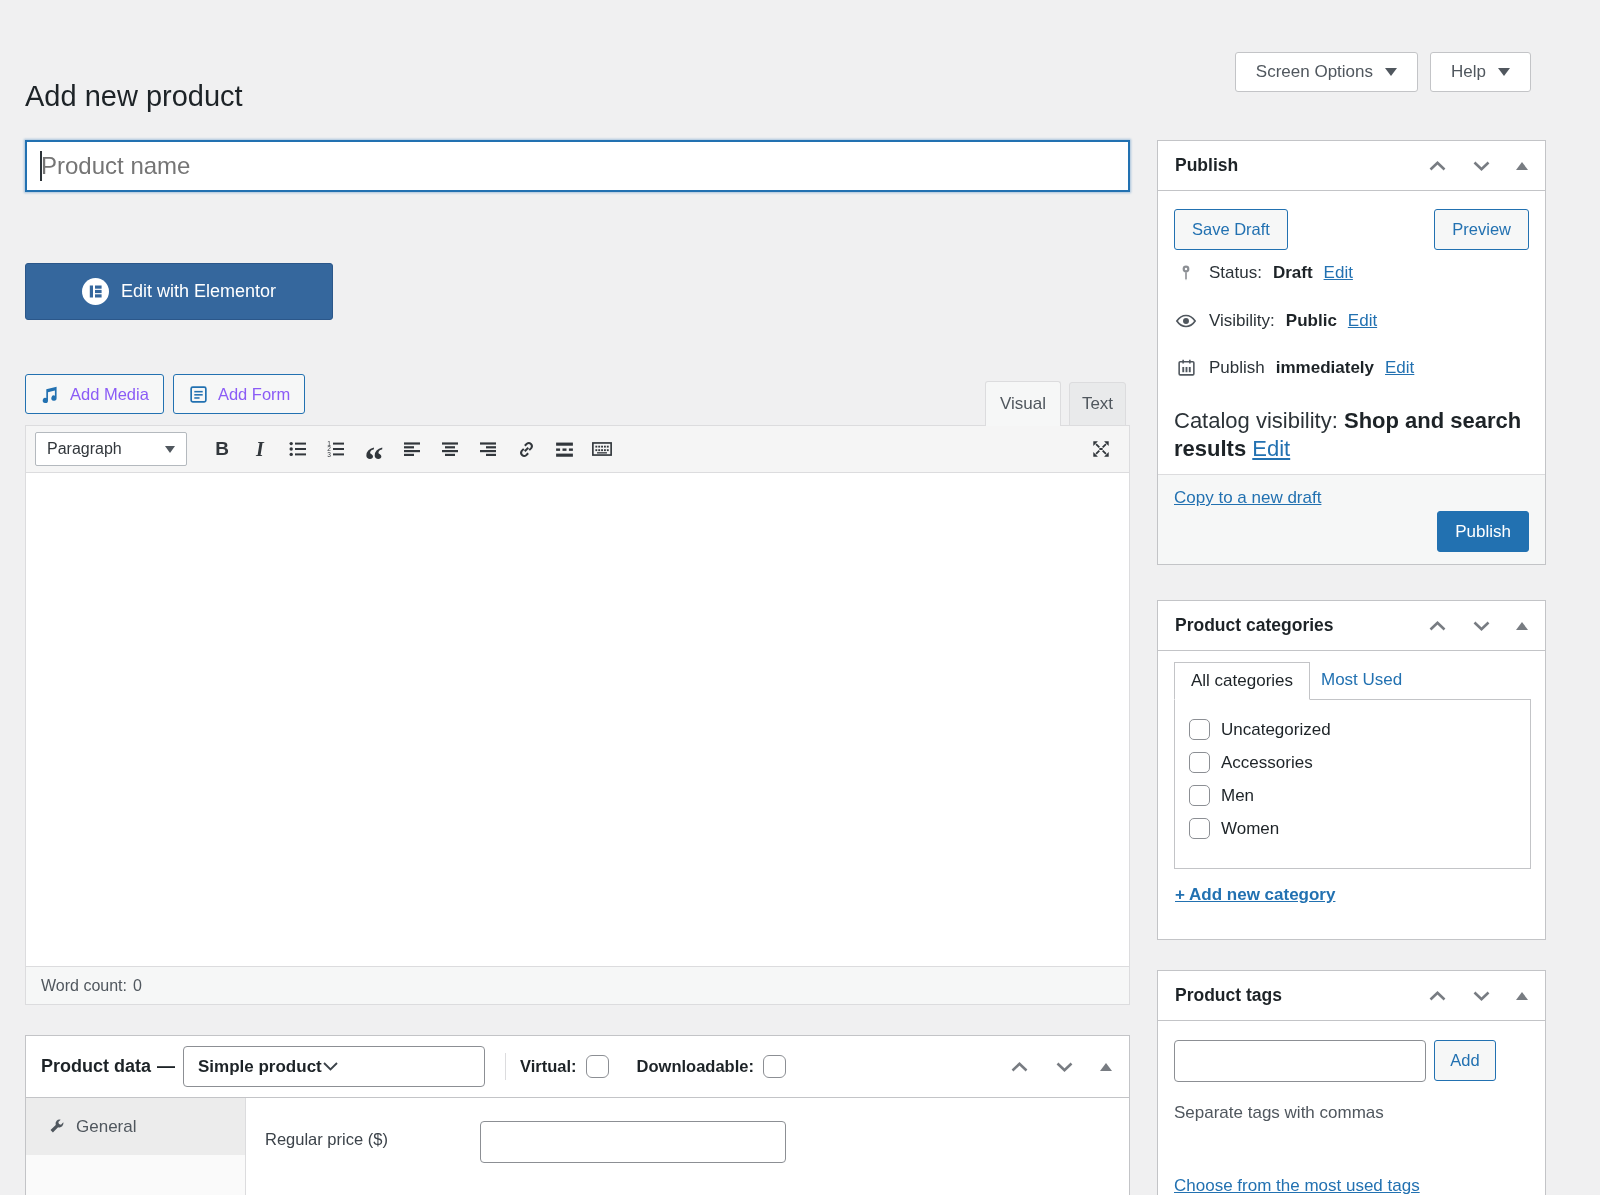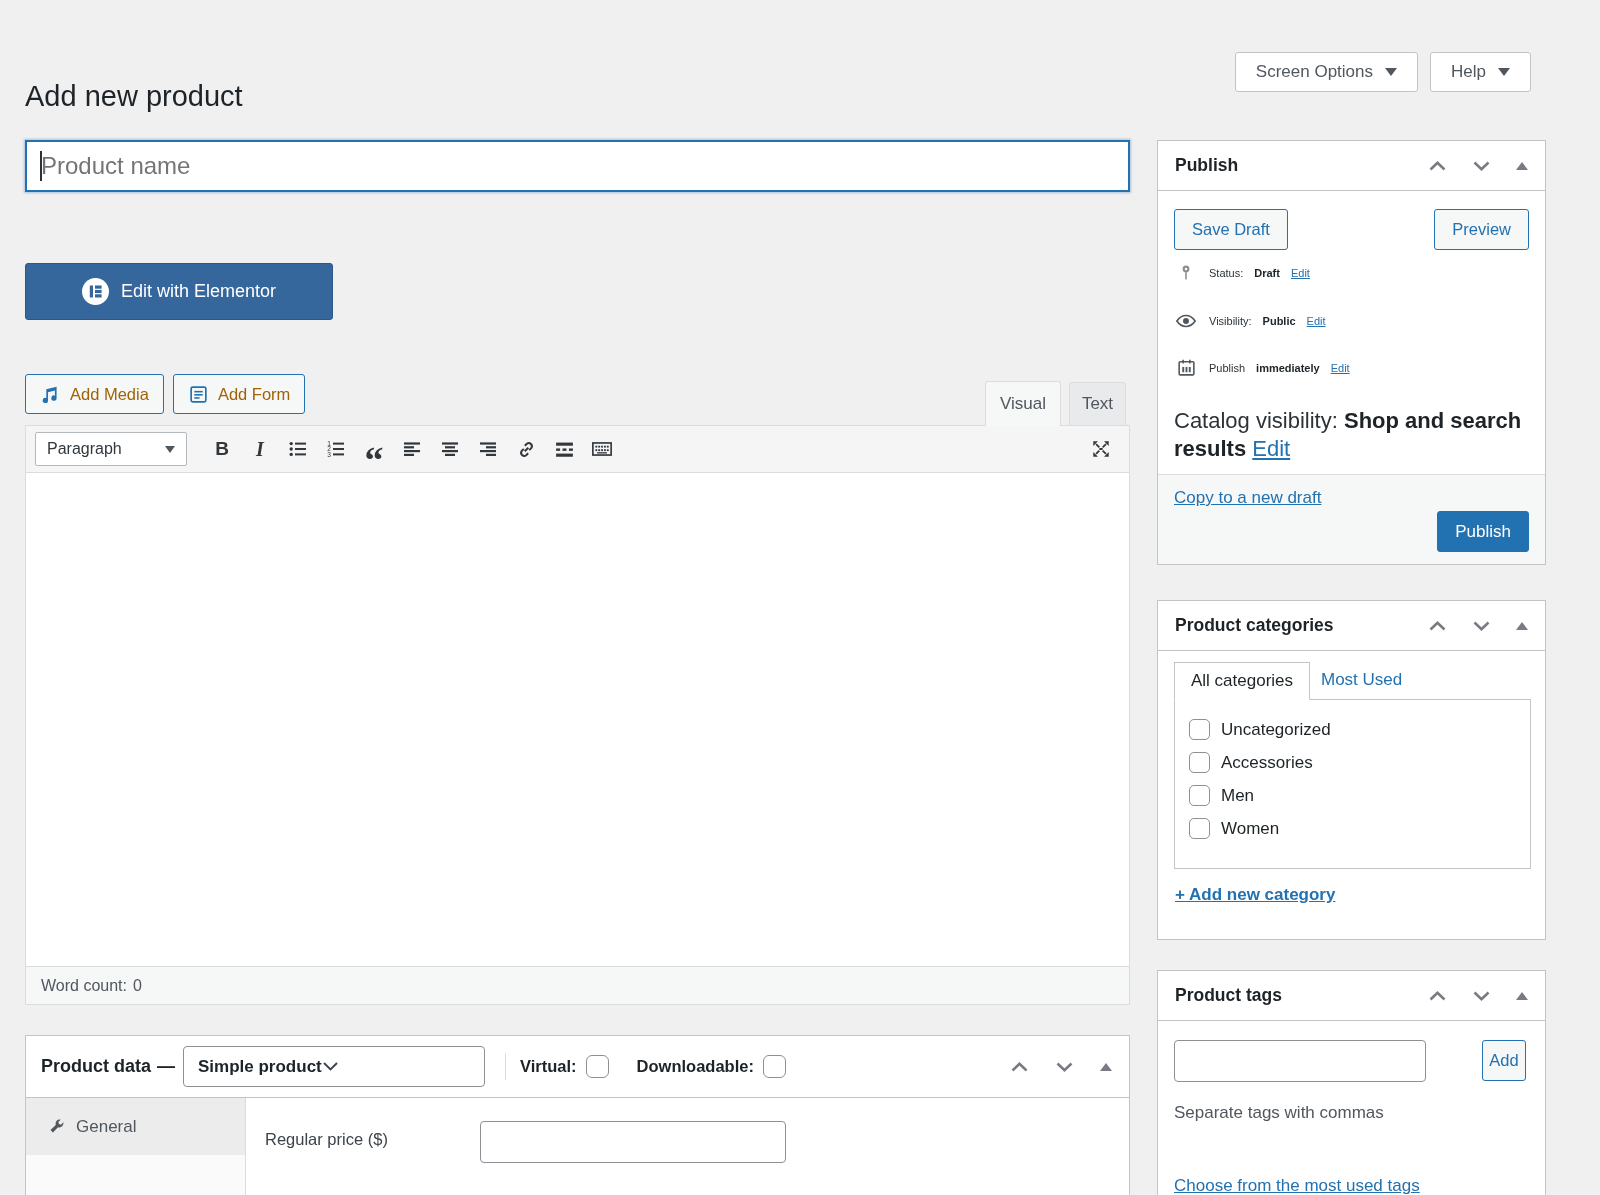--- a/index.html
+++ b/index.html
@@ -18,21 +18,21 @@
   .title-wrap { position:absolute; left:25px; top:140px; width:1105px; height:52px; }
   .title-input { width:100%; height:100%; border:2px solid #2271b1; border-radius:0; box-shadow:0 0 2px 1px rgba(34,113,177,.35); padding:0 14px; font-size:24px; color:#2c3338; font-family:inherit; outline:none; background:#fff; }
   .title-input::placeholder { color:#757575; }
   .caret { position:absolute; left:15px; top:11px; width:1.5px; height:30px; background:#2c3338; }
 
   
   .elementor-btn { position:absolute; left:25px; top:263px; width:308px; height:57px; background:#35679d; border:1px solid #2b578a; border-radius:3px; display:flex; align-items:center; justify-content:center; gap:12px; color:#fff; font-size:18px; cursor:pointer; }
 
   
   .media-row { position:absolute; left:25px; top:374px; display:flex; gap:9px; }
-  .btn-secondary { height:40px; background:#f6f7f7; border:1px solid #2271b1; border-radius:3px; color:#a16207; font-size:16.5px; display:flex; align-items:center; gap:9px; padding:0 14px; cursor:pointer; }
+  .btn-secondary { height:40px; background:#f6f7f7; border:1px solid #2271b1; border-radius:3px; color:#8b5cf6; font-size:16.5px; display:flex; align-items:center; gap:9px; padding:0 14px; cursor:pointer; }
 
   
   .tab { position:absolute; display:flex; align-items:center; justify-content:center; font-size:17px; color:#50575e; border:1px solid #dcdcde; border-radius:3px 3px 0 0; cursor:pointer; }
   .tab-visual { top:381px; right:470px; width:76px; height:45px; background:#f6f7f7; border-bottom:none; z-index:3; left:auto; }
   .tab-text   { top:382px; right:405px; width:57px; height:44px; background:#e9eaeb; z-index:1; }
   .tab-visual { right:calc(1600px - 1061px); } .tab-text { right:calc(1600px - 1126px); }
 
   
   .editor { position:absolute; left:25px; top:425px; width:1105px; height:580px; background:#fff; border:1px solid #dcdcde; display:flex; flex-direction:column; z-index:2; }
   .editor-toolbar { height:47px; background:#f5f5f5; border-bottom:1px solid #dcdcde; display:flex; align-items:center; padding:0 9px; }
@@ -51,41 +51,41 @@
   .panel-header { height:50px; display:flex; align-items:center; padding:0 17px; border-bottom:1px solid #c3c4c7; }
   .panel-title { font-size:17.5px; font-weight:600; color:#1d2327; flex:1; }
   .panel-controls { display:flex; align-items:center; gap:25px; }
   .panel-controls > * { cursor:pointer; }
   .tri-up { width:0; height:0; border-left:6.5px solid transparent; border-right:6.5px solid transparent; border-bottom:8px solid #787c82; }
 
   #publish-panel { top:140px; height:425px; }
   .btn-outline { position:absolute; height:41px; background:#f6f7f7; border:1px solid #2271b1; border-radius:3px; color:#2271b1; font-size:16.5px; display:flex; align-items:center; padding:0 17px; cursor:pointer; }
   .save-draft { left:16px; top:68px; }
   .preview { right:16px; top:68px; }
-  .pub-row { position:absolute; left:16px; display:flex; align-items:center; gap:11px; font-size:11px; color:#2c3338; }
+  .pub-row { position:absolute; left:16px; display:flex; align-items:center; gap:11px; font-size:17px; color:#2c3338; }
   .pub-row .ic { width:24px; display:flex; justify-content:center; }
   .bold { font-weight:600; color:#1d2327; }
   .edit { color:#2271b1; text-decoration:underline; }
   .blue-link { color:#2271b1; }
   .catalog-row { position:absolute; left:16px; top:266px; width:358px; font-size:22px; line-height:28px; color:#2c3338; }
   .publish-footer { position:absolute; left:0; right:0; bottom:0; height:90px; background:#f6f7f7; border-top:1px solid #dcdcde; }
   .copy-link { position:absolute; left:16px; top:13px; font-size:17px; text-decoration:underline; color:#2271b1; }
   .publish-btn { position:absolute; right:16px; top:36px; height:41px; padding:0 17px; background:#2271b1; border:1px solid #2271b1; border-radius:3px; color:#fff; font-size:17px; font-weight:500; display:flex; align-items:center; cursor:pointer; }
 
   #categories-panel { top:600px; height:340px; }
   .cat-tab-active { position:absolute; left:16px; top:61px; height:38px; background:#fff; border:1px solid #c3c4c7; border-bottom:1px solid #fff; padding:0 16px; display:flex; align-items:center; font-size:17px; color:#1d2327; z-index:2; cursor:pointer; }
   .cat-tab-link { position:absolute; left:163px; top:69px; font-size:17px; }
   .cat-box { position:absolute; left:16px; top:98px; width:357px; height:170px; border:1px solid #c3c4c7; background:#fff; padding:13px 0 0 14px; }
   .cat-item { display:flex; align-items:center; gap:11px; height:33px; font-size:17px; color:#1d2327; }
   .wc-checkbox { width:21px; height:21px; border:1.5px solid #8c8f94; border-radius:5px; background:#fff; cursor:pointer; flex:none; }
   .add-cat { position:absolute; left:17px; top:284px; font-size:17px; font-weight:600; text-decoration:underline; color:#2271b1; }
 
   #tags-panel { top:970px; height:330px; }
   .tags-input { position:absolute; left:16px; top:69px; width:252px; height:42px; border:1px solid #8c8f94; border-radius:4px; font-size:17px; padding:0 11px; font-family:inherit; }
-  .tags-add { left:276px; top:69px; width:44px; justify-content:center; padding:0;margin-left:48px; }
+  .tags-add { left:276px; top:69px; width:62px; justify-content:center; padding:0; }
   .tags-hint { position:absolute; left:16px; top:132px; font-size:17px; color:#50575e; }
   .choose-link { position:absolute; left:16px; top:205px; font-size:17px; text-decoration:underline; color:#2271b1; }
 
   
   #product-data { position:absolute; left:25px; top:1035px; width:1105px; height:200px; background:#fff; border:1px solid #c3c4c7; }
   .pd-header { height:62px; border-bottom:1px solid #c3c4c7; display:flex; align-items:center; padding:0 15px; }
   .pd-title { font-size:18px; font-weight:700; color:#1d2327; }
   .pd-dash { font-size:18px; font-weight:700; color:#1d2327; margin:0 8px 0 6px; }
   .pd-select { width:302px; height:41px; border:1px solid #8c8f94; border-radius:4px; background:#fff; display:flex; align-items:center; justify-content:flex-start; padding:0 14px; font-size:17px; font-weight:600; color:#1d2327; cursor:pointer; }
   .pd-divider { width:1px; height:27px; background:#dcdcde; margin:0 14px 0 20px; }

